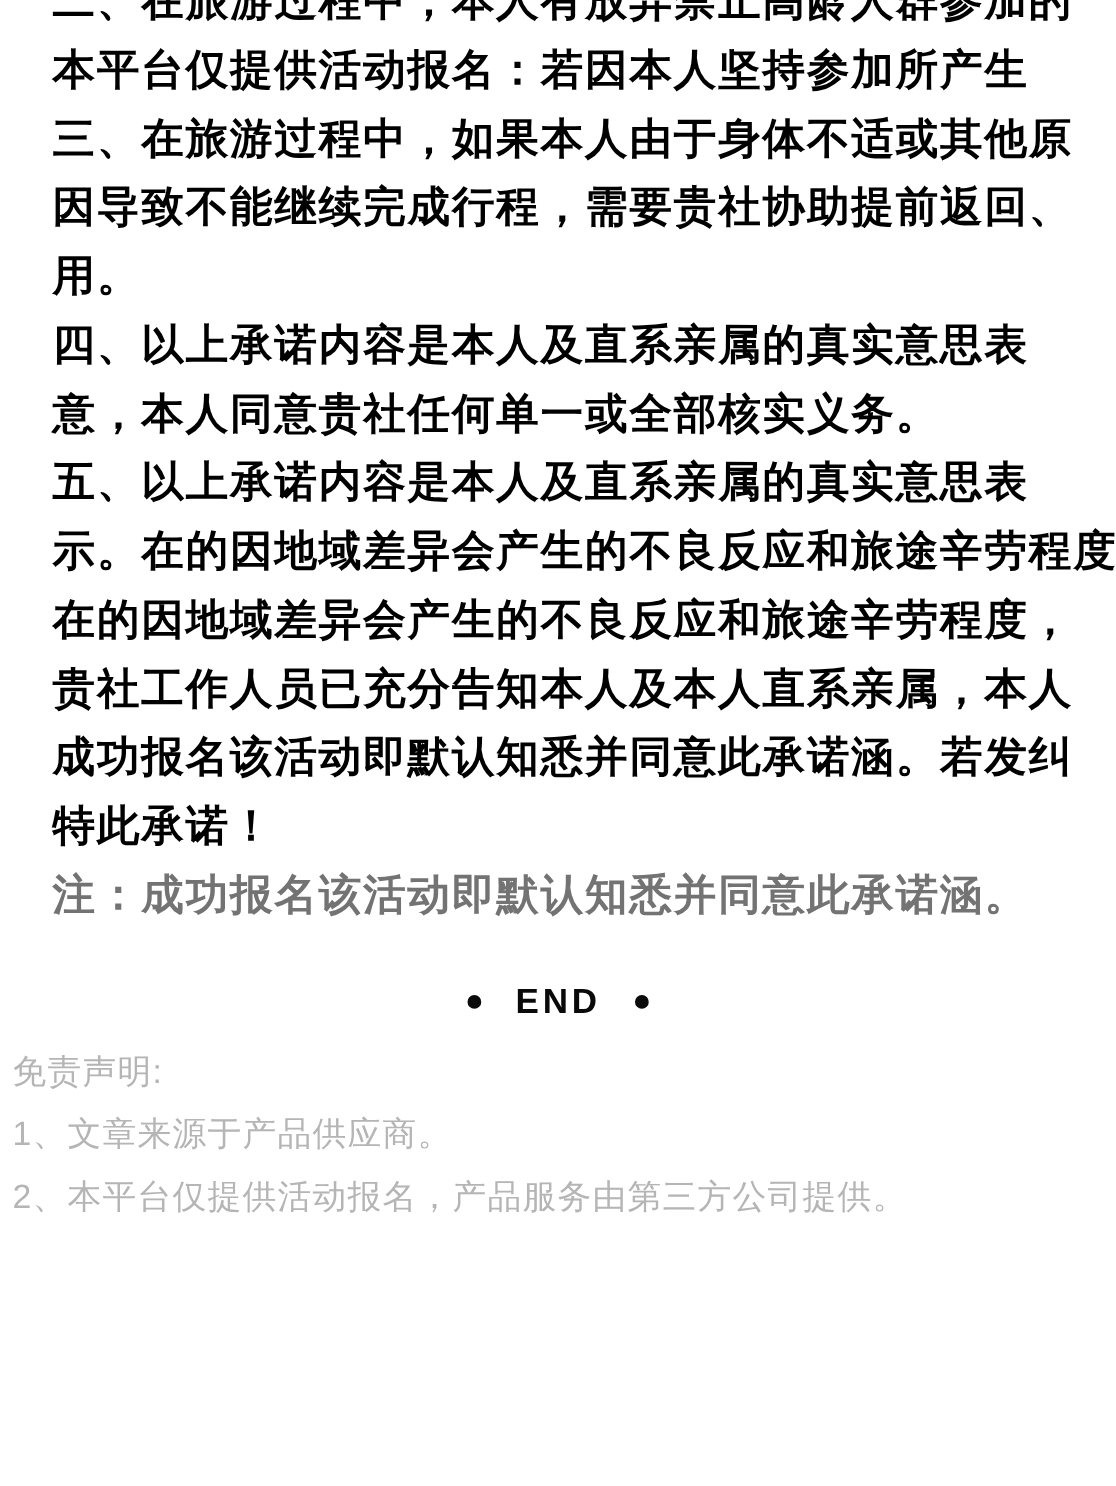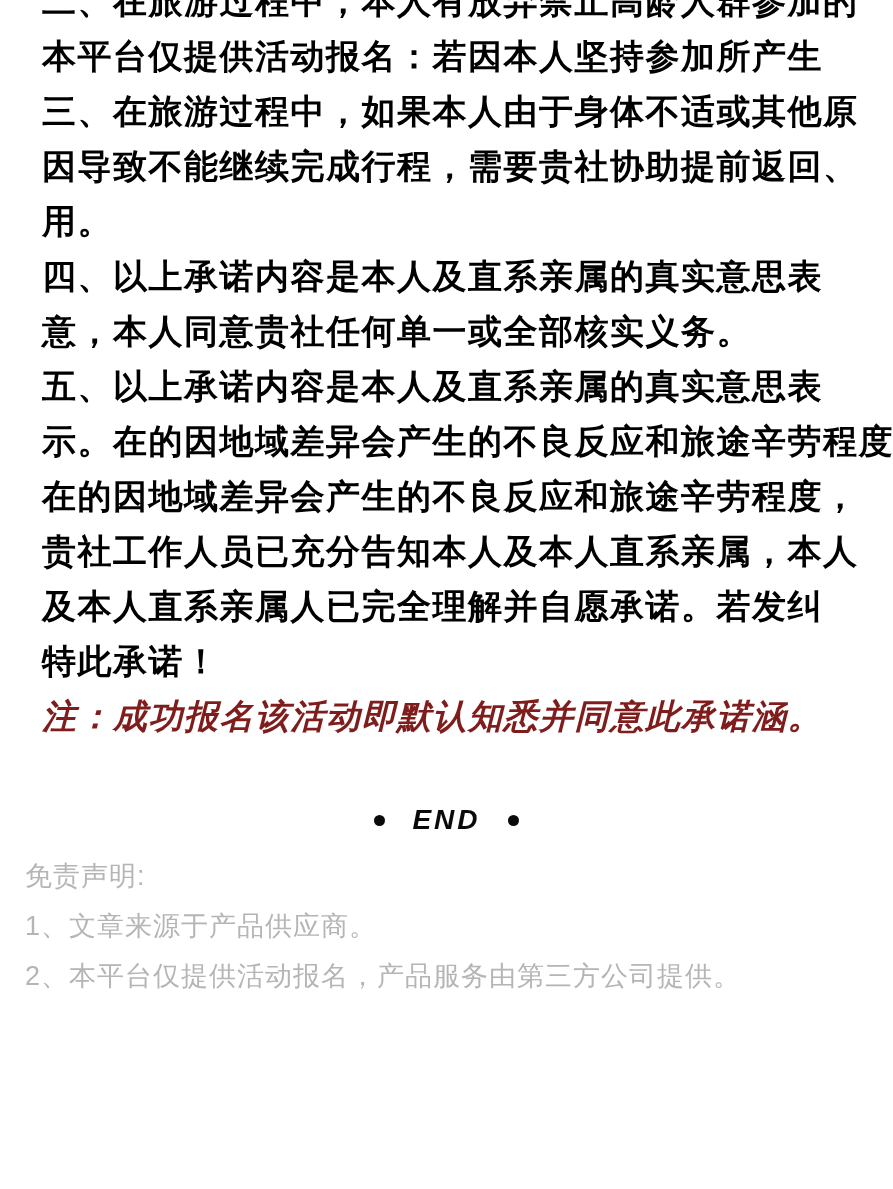--- a/index.html
+++ b/index.html
@@ -21,50 +21,48 @@
   }
   .line {
     font-size: 34px;
     font-weight: 700;
     line-height: 55px;
     letter-spacing: 1.5px;
     color: #000000;
     white-space: nowrap;
   }
   .line.note {
-    color: #7f1d1d;
-    font-style: italic;
+    color: #737373;
   }
   
   .end-row {
-    margin-top: 55px;
+    margin-top: 36px;
     height: 42px;
     display: flex;
     align-items: center;
     justify-content: center;
     gap: 27px;
-    font-style: italic;
   }
   .end-dot {
     width: 11px;
     height: 11px;
     border-radius: 50%;
     background: #0a0a0a;
     flex: 0 0 auto;
   }
   .end-label {
     font-size: 28px;
     font-weight: 800;
     letter-spacing: 3px;
     color: #0a0a0a;
   }
   
   .disclaimer {
     margin-top: 10px;
-    padding-left: 25px;
+    padding-left: 10px;
     color: #b5b5b5;
   }
   .disc-line {
     font-size: 27px;
     font-weight: 400;
     line-height: 50px;
     letter-spacing: 1px;
     white-space: nowrap;
   }
 </style>
@@ -76,21 +74,21 @@
   <div class="line">本平台仅提供活动报名：若因本人坚持参加所产生</div>
   <div class="line">三、在旅游过程中，如果本人由于身体不适或其他原</div>
   <div class="line">因导致不能继续完成行程，需要贵社协助提前返回、</div>
   <div class="line">用。</div>
   <div class="line">四、以上承诺内容是本人及直系亲属的真实意思表</div>
   <div class="line">意，本人同意贵社任何单一或全部核实义务。</div>
   <div class="line">五、以上承诺内容是本人及直系亲属的真实意思表</div>
   <div class="line">示。在的因地域差异会产生的不良反应和旅途辛劳程度</div>
   <div class="line">在的因地域差异会产生的不良反应和旅途辛劳程度，</div>
   <div class="line">贵社工作人员已充分告知本人及本人直系亲属，本人</div>
-  <div class="line">及本人直系亲属人已完全理解并自愿承诺。若发纠</div>
+  <div class="line">成功报名该活动即默认知悉并同意此承诺涵。若发纠</div>
   <div class="line">特此承诺！</div>
   <div class="line note">注：成功报名该活动即默认知悉并同意此承诺涵。</div>
 </div>
 
 <div class="end-row">
   <span class="end-dot"></span>
   <span class="end-label">END</span>
   <span class="end-dot"></span>
 </div>
 

